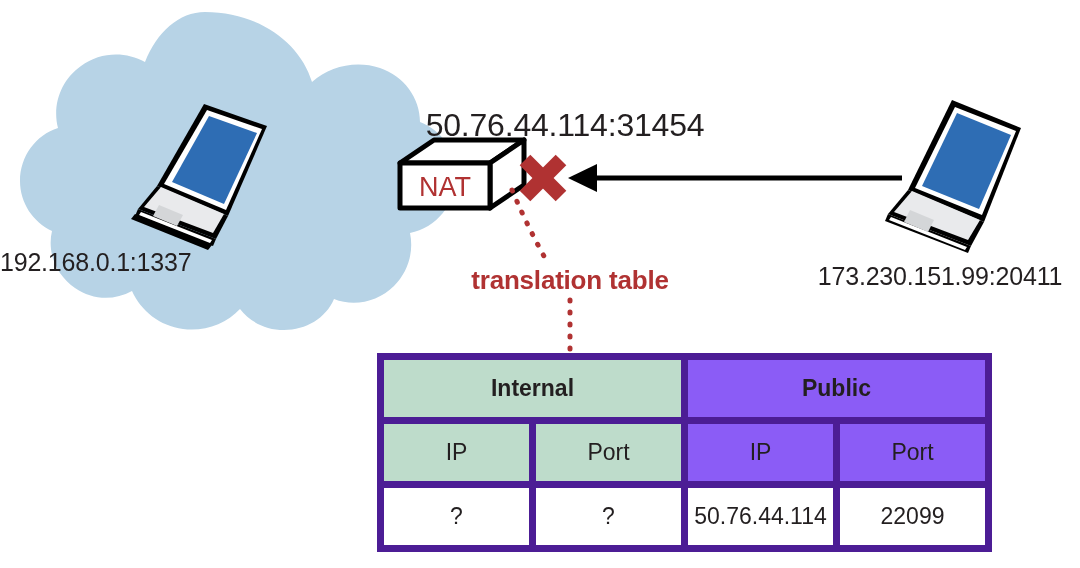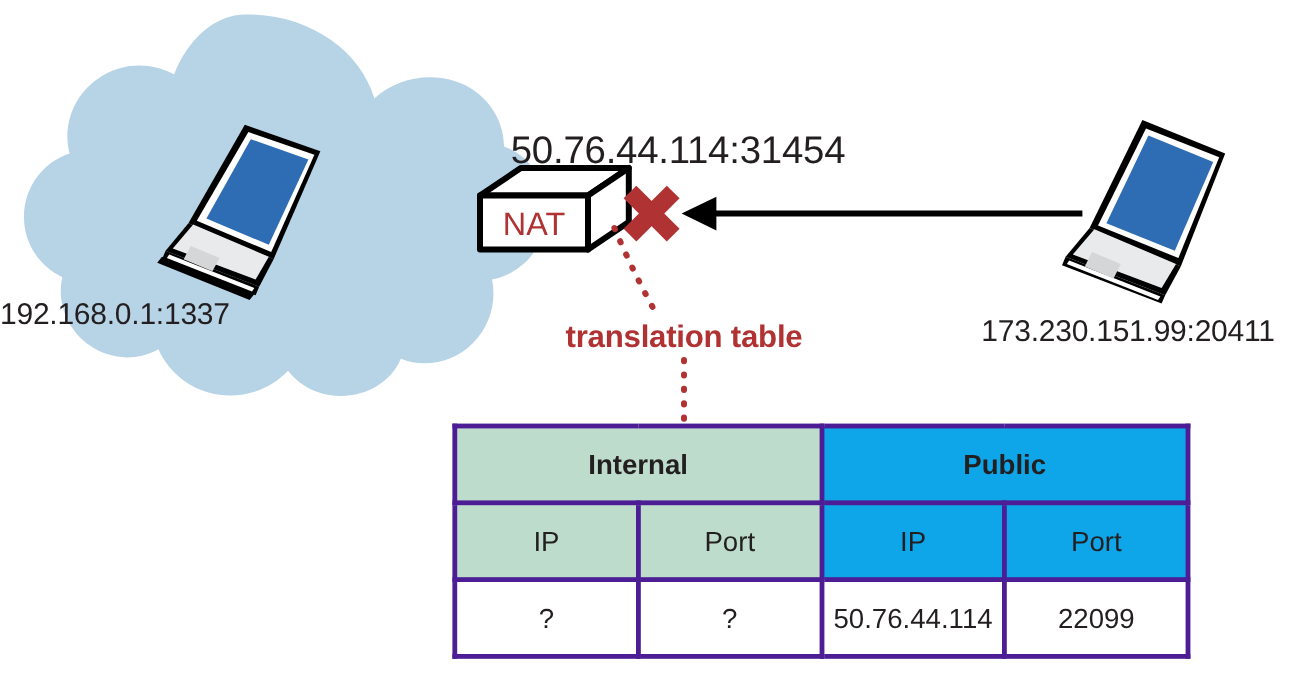--- a/index.html
+++ b/index.html
@@ -67,35 +67,35 @@
     position: absolute;
     left: 377px;
     top: 353px;
     width: 615px;
     height: 192px;
     border-collapse: collapse;
     table-layout: fixed;
     background: #ffffff;
   }
   #nat-table td {
-    border: 4px solid #4c1d95;
+    border: 7px solid #4c1d95;
     text-align: center;
     vertical-align: middle;
     font-family: "Liberation Sans", sans-serif;
     font-size: 23px;
     color: #231f20;
     padding: 0;
   }
   #nat-table tr { height: 64px; }
   .grp-head {
     font-weight: bold;
     font-size: 24px;
   }
   .cell-internal { background: #bedccb; }
-  .cell-public   { background: #0ea5e9; }
+  .cell-public   { background: #8b5cf6; }
   .cell-value    { background: #ffffff; }
 </style>
 </head>
 <body>
 
 <div id="stage">
 
   <svg id="scene" viewBox="0 0 1080 568" xmlns="http://www.w3.org/2000/svg">
 
     <g>

